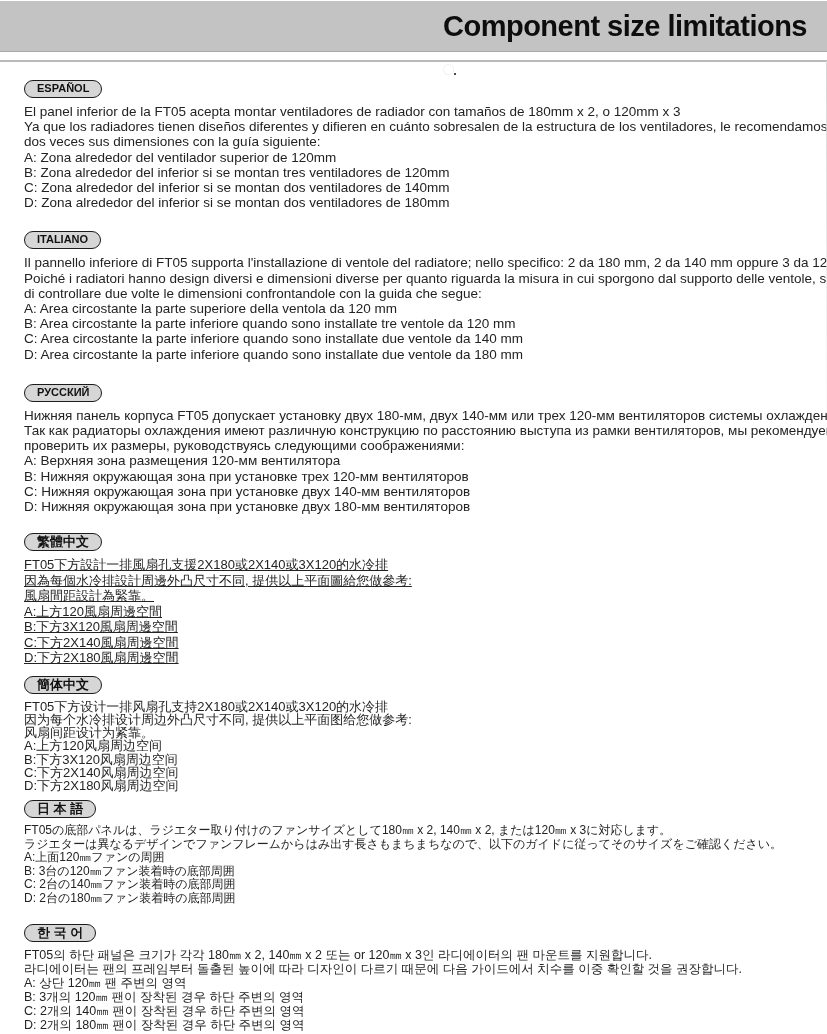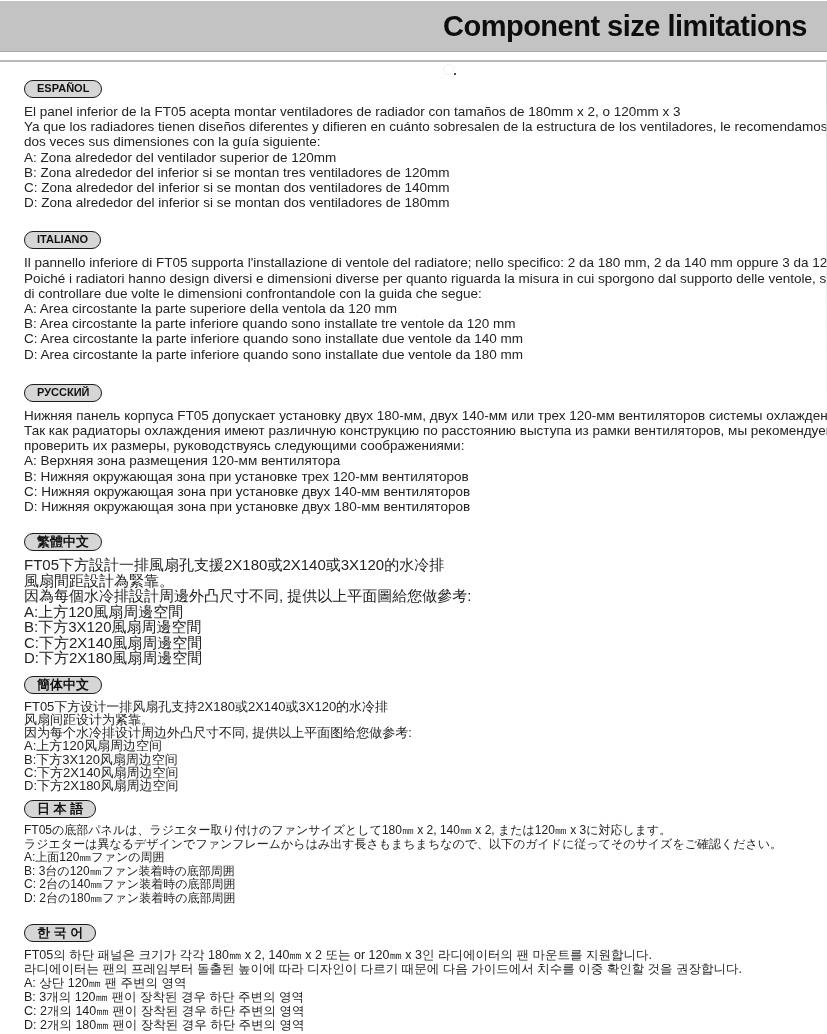--- a/index.html
+++ b/index.html
@@ -56,21 +56,21 @@
     font-weight:bold;
     font-size:11px;
     line-height:15px;
     color:#111;
     white-space:nowrap;
   }
   .section .lines{margin-top:6px;}
   .section .line{white-space:pre;color:var(--ink);}
   
   .sec-latin .line{font-size:13.5px;line-height:15.2px;}
-  .sec-zht   .line{font-size:15px;  line-height:15.5px;}
+  .sec-zht   .line{font-size:13px;  line-height:15.5px;text-decoration:underline;}
   .sec-zhs   .line{font-size:13px;line-height:13.2px;}
   .sec-ja    .line{font-size:12px;  line-height:13.5px;}
   .sec-ko    .line{font-size:12.5px;line-height:14px;}
   .sec-zht .badge,.sec-zhs .badge,.sec-ja .badge,.sec-ko .badge{font-size:13px;}
   
   .content .section:nth-of-type(1){margin-top:16px;}
   .content .section:nth-of-type(2){margin-top:19px;}
   .content .section:nth-of-type(3){margin-top:20px;}
   .content .section:nth-of-type(4){margin-top:18px;}
   .content .section:nth-of-type(5){margin-top:9px;}
@@ -109,31 +109,31 @@
           <div class="line">Нижняя панель корпуса FT05 допускает установку двух 180-мм, двух 140-мм или трех 120-мм вентиляторов системы охлаждения.</div>
           <div class="line">Так как радиаторы охлаждения имеют различную конструкцию по расстоянию выступа из рамки вентиляторов, мы рекомендуем дважды</div>
           <div class="line">проверить их размеры, руководствуясь следующими соображениями:</div>
           <div class="line">A: Верхняя зона размещения 120-мм вентилятора</div>
           <div class="line">B: Нижняя окружающая зона при установке трех 120-мм вентиляторов</div>
           <div class="line">C: Нижняя окружающая зона при установке двух 140-мм вентиляторов</div>
           <div class="line">D: Нижняя окружающая зона при установке двух 180-мм вентиляторов</div>
         </div></section>
       <section class="section sec-zht"><div class="badge">繁體中文</div><div class="lines">
           <div class="line">FT05下方設計一排風扇孔支援2X180或2X140或3X120的水冷排</div>
+          <div class="line">因為每個水冷排設計周邊外凸尺寸不同, 提供以上平面圖給您做參考:</div>
           <div class="line">風扇間距設計為緊靠。</div>
-          <div class="line">因為每個水冷排設計周邊外凸尺寸不同, 提供以上平面圖給您做參考:</div>
           <div class="line">A:上方120風扇周邊空間</div>
           <div class="line">B:下方3X120風扇周邊空間</div>
           <div class="line">C:下方2X140風扇周邊空間</div>
           <div class="line">D:下方2X180風扇周邊空間</div>
         </div></section>
       <section class="section sec-zhs"><div class="badge">簡体中文</div><div class="lines">
           <div class="line">FT05下方设计一排风扇孔支持2X180或2X140或3X120的水冷排</div>
+          <div class="line">因为每个水冷排设计周边外凸尺寸不同, 提供以上平面图给您做参考:</div>
           <div class="line">风扇间距设计为紧靠。</div>
-          <div class="line">因为每个水冷排设计周边外凸尺寸不同, 提供以上平面图给您做参考:</div>
           <div class="line">A:上方120风扇周边空间</div>
           <div class="line">B:下方3X120风扇周边空间</div>
           <div class="line">C:下方2X140风扇周边空间</div>
           <div class="line">D:下方2X180风扇周边空间</div>
         </div></section>
       <section class="section sec-ja"><div class="badge">日 本 語</div><div class="lines">
           <div class="line">FT05の底部パネルは、ラジエター取り付けのファンサイズとして180㎜ x 2, 140㎜ x 2, または120㎜ x 3に対応します。</div>
           <div class="line">ラジエターは異なるデザインでファンフレームからはみ出す長さもまちまちなので、以下のガイドに従ってそのサイズをご確認ください。</div>
           <div class="line">A:上面120㎜ファンの周囲</div>
           <div class="line">B: 3台の120㎜ファン装着時の底部周囲</div>

